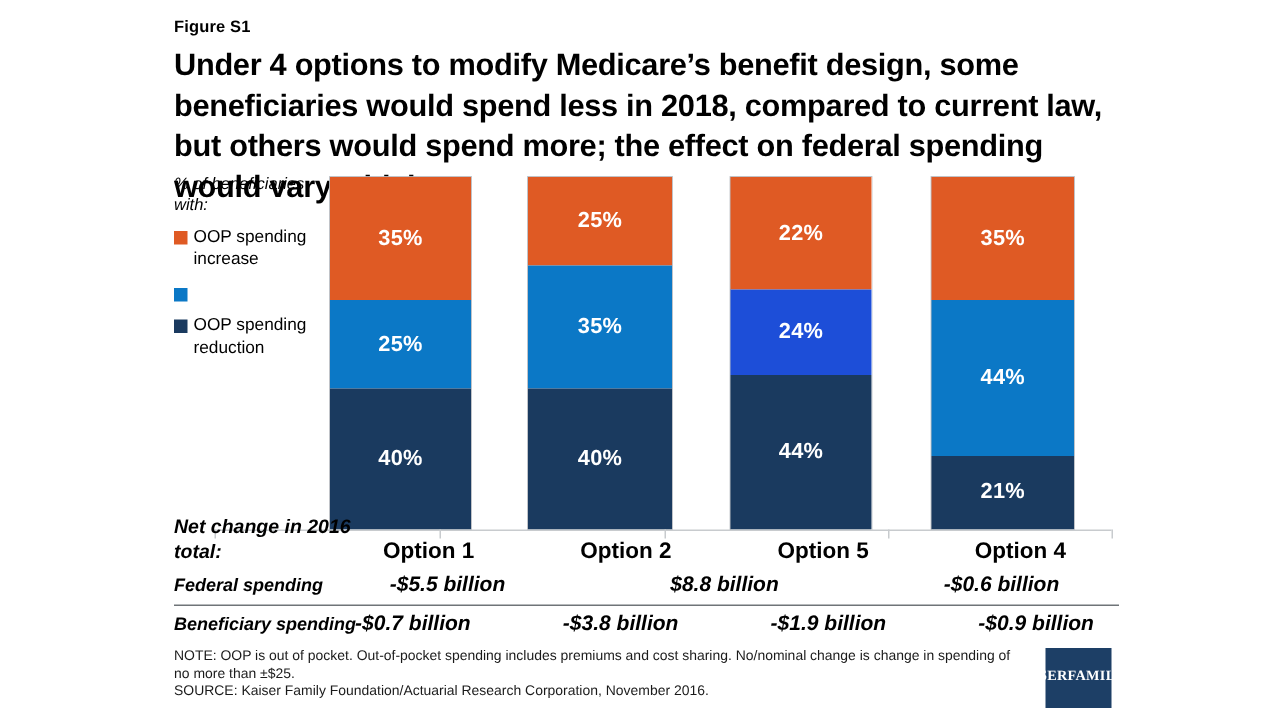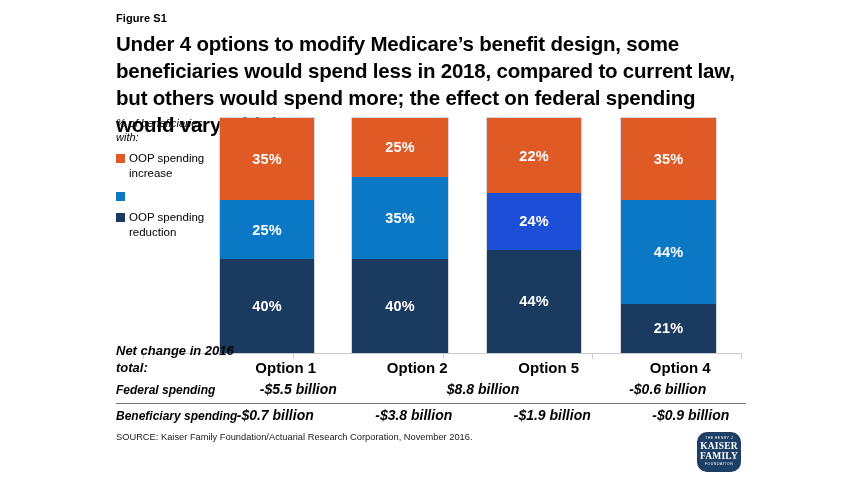--- a/index.html
+++ b/index.html
@@ -193,27 +193,26 @@
   
   .logo {
     position: absolute;
     left: 697px;
     top: 432px;
     width: 44px;
     height: 40px;
     background: #1d3f66;
     color: #ffffff;
     display: flex;
-    flex-direction: column;
+    flex-direction: row;
     align-items: center;
     justify-content: center;
     line-height: 1;
     box-sizing: border-box;
     padding: 2px 0;
-    border-radius: 10px;
   }
   .logo .l1 { font-size: 3.6px; letter-spacing: 0.4px; margin-bottom: 1.5px; }
   .logo .l2 { font-size: 9.5px; font-weight: bold; letter-spacing: 0.2px; font-family: "Liberation Serif", serif; }
   .logo .l3 { font-size: 9.5px; font-weight: bold; letter-spacing: 0.2px; font-family: "Liberation Serif", serif; }
   .logo .l4 { font-size: 3.6px; letter-spacing: 0.5px; margin-top: 2px; }
 </style>
 </head>
 <body>
 
 <div class="slide">
@@ -322,20 +321,21 @@
     <div class="val-row" style="top:65px;">
       <div class="val-cell">-$0.7 billion</div>
       <div class="val-cell">-$3.8 billion</div>
       <div class="val-cell">-$1.9 billion</div>
       <div class="val-cell">-$0.9 billion</div>
     </div>
 
   </div>
 
   <div class="notes">
+    <div>NOTE: OOP is out of pocket. Out-of-pocket spending includes premiums and cost sharing. No/nominal change is change in spending of no more than ±$25.</div>
     <div>SOURCE: Kaiser Family Foundation/Actuarial Research Corporation, November 2016.</div>
   </div>
 
   <div class="logo">
     <div class="l1">THE HENRY J</div>
     <div class="l2">KAISER</div>
     <div class="l3">FAMILY</div>
     <div class="l4">FOUNDATION</div>
   </div>
 

